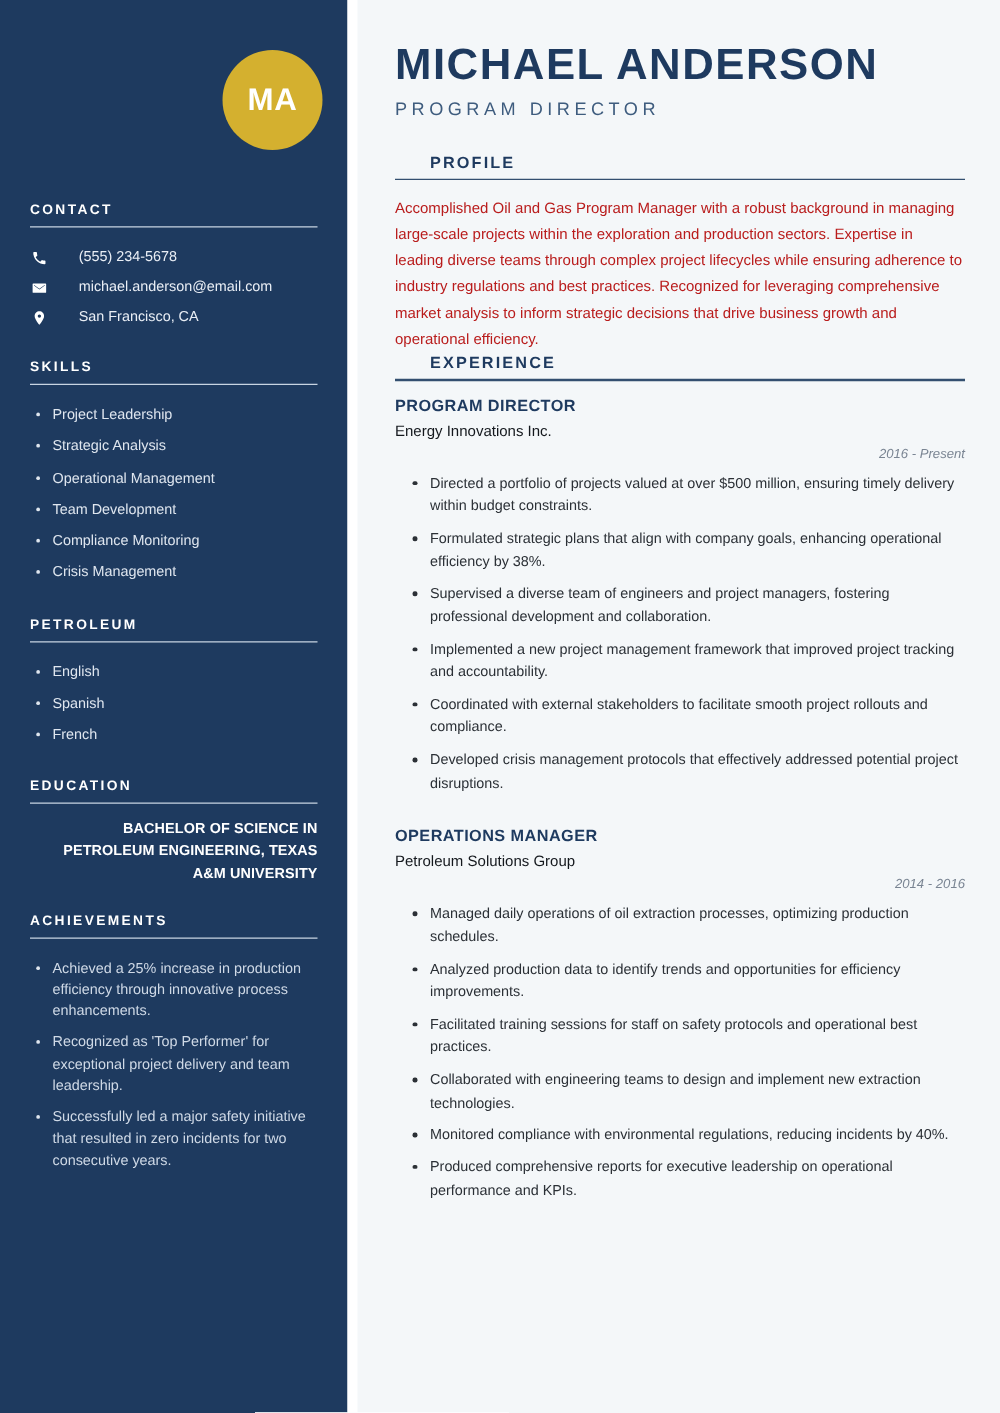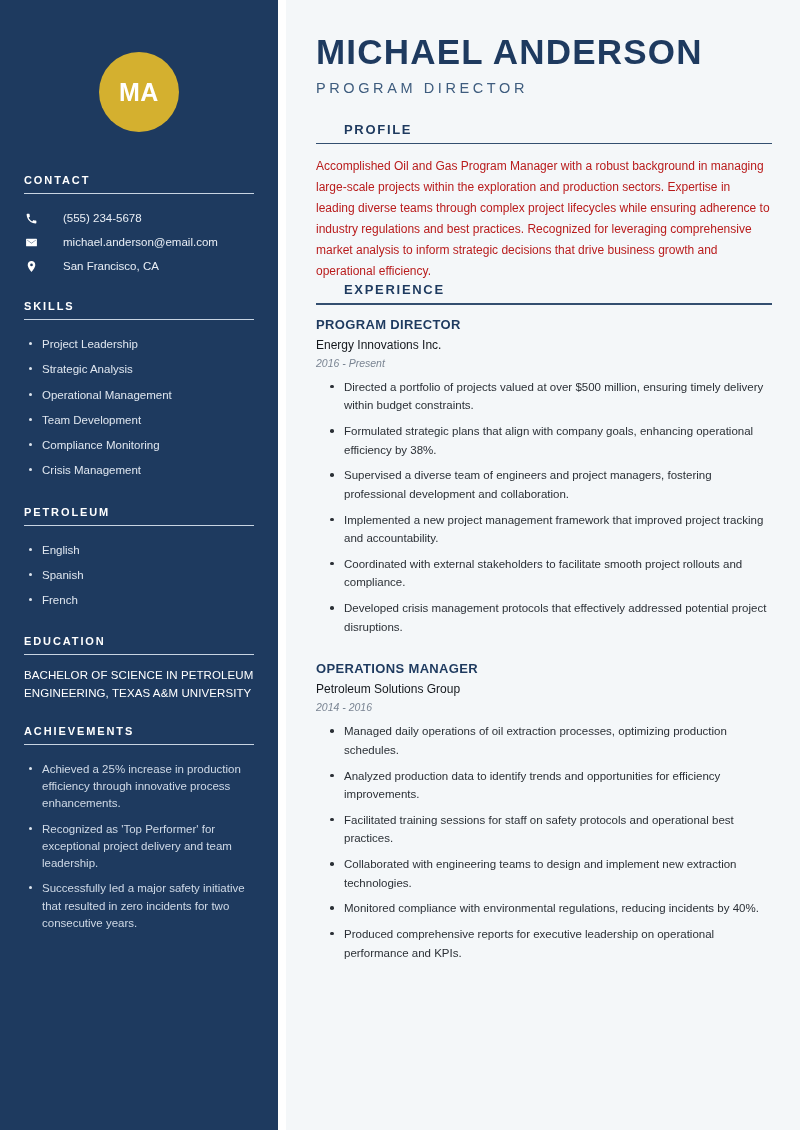--- a/index.html
+++ b/index.html
@@ -19,22 +19,22 @@
   
   .sidebar {
     width: 278px;
     flex: 0 0 278px;
     background: #1E3A5F;
     padding: 0 20px;
     color: #ffffff;
   }
   .avatar-wrap {
     display: flex;
-    justify-content: center;
-    padding-top: 52px;
+    justify-content: flex-end;
+    padding-top: 40px;
     padding-bottom: 42px;
   }
   .avatar {
     width: 80px; height: 80px;
     border-radius: 50%;
     background: #D4B02F;
     color: #ffffff;
     display: flex; align-items: center; justify-content: center;
     font-size: 25px; font-weight: bold; letter-spacing: 0.5px;
   }
@@ -79,25 +79,26 @@
   .side-li::before {
     content: "";
     position: absolute;
     left: 3px; top: 10px;
     width: 3px; height: 3px;
     border-radius: 50%;
     background: #dfe6ef;
   }
   .edu-entry {
     font-size: 11.5px;
-    font-weight: normal;
+    font-weight: bold;
     line-height: 1.55;
     color: #ffffff;
     padding: 0 4px;
     letter-spacing: 0.1px;
+    text-align: right;
   }
   .ach-li { color: #cfd9e6; }
 
   
   .gap { width: 8px; flex: 0 0 8px; background: #ffffff; }
   .main {
     flex: 1 1 auto;
     background: #F4F7F9;
     padding: 34px 28px 0 30px;
   }
@@ -145,20 +146,21 @@
     font-size: 12px;
     font-weight: normal;
     color: #14181d;
     margin-bottom: 5px;
   }
   .job-dates {
     font-size: 10.5px;
     font-style: italic;
     color: #7a8593;
     margin-bottom: 9px;
+    text-align: right;
   }
   .job-ul { list-style: none; padding-left: 14px; margin-bottom: 18px; }
   .job-li {
     position: relative;
     font-size: 11.5px;
     line-height: 1.62;
     color: #2b3036;
     padding: 0 0 7px 14px;
   }
   .job-li::before {

